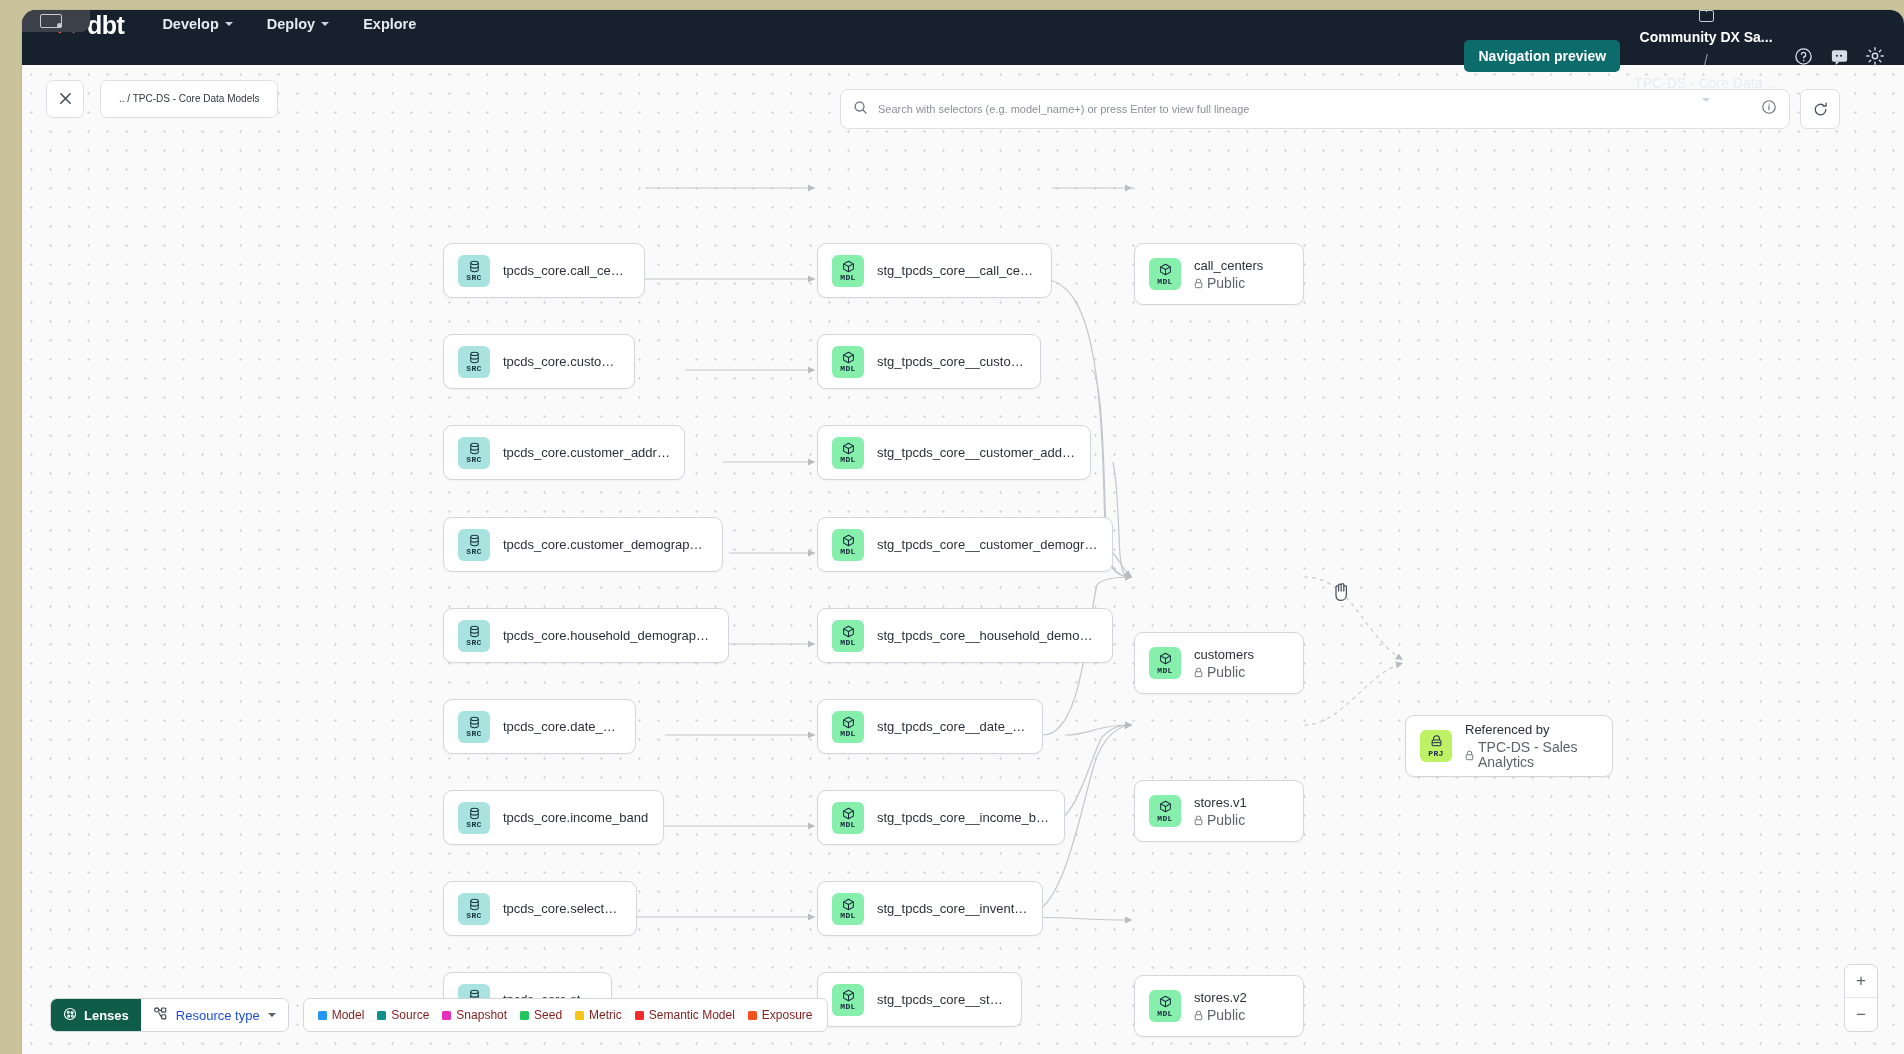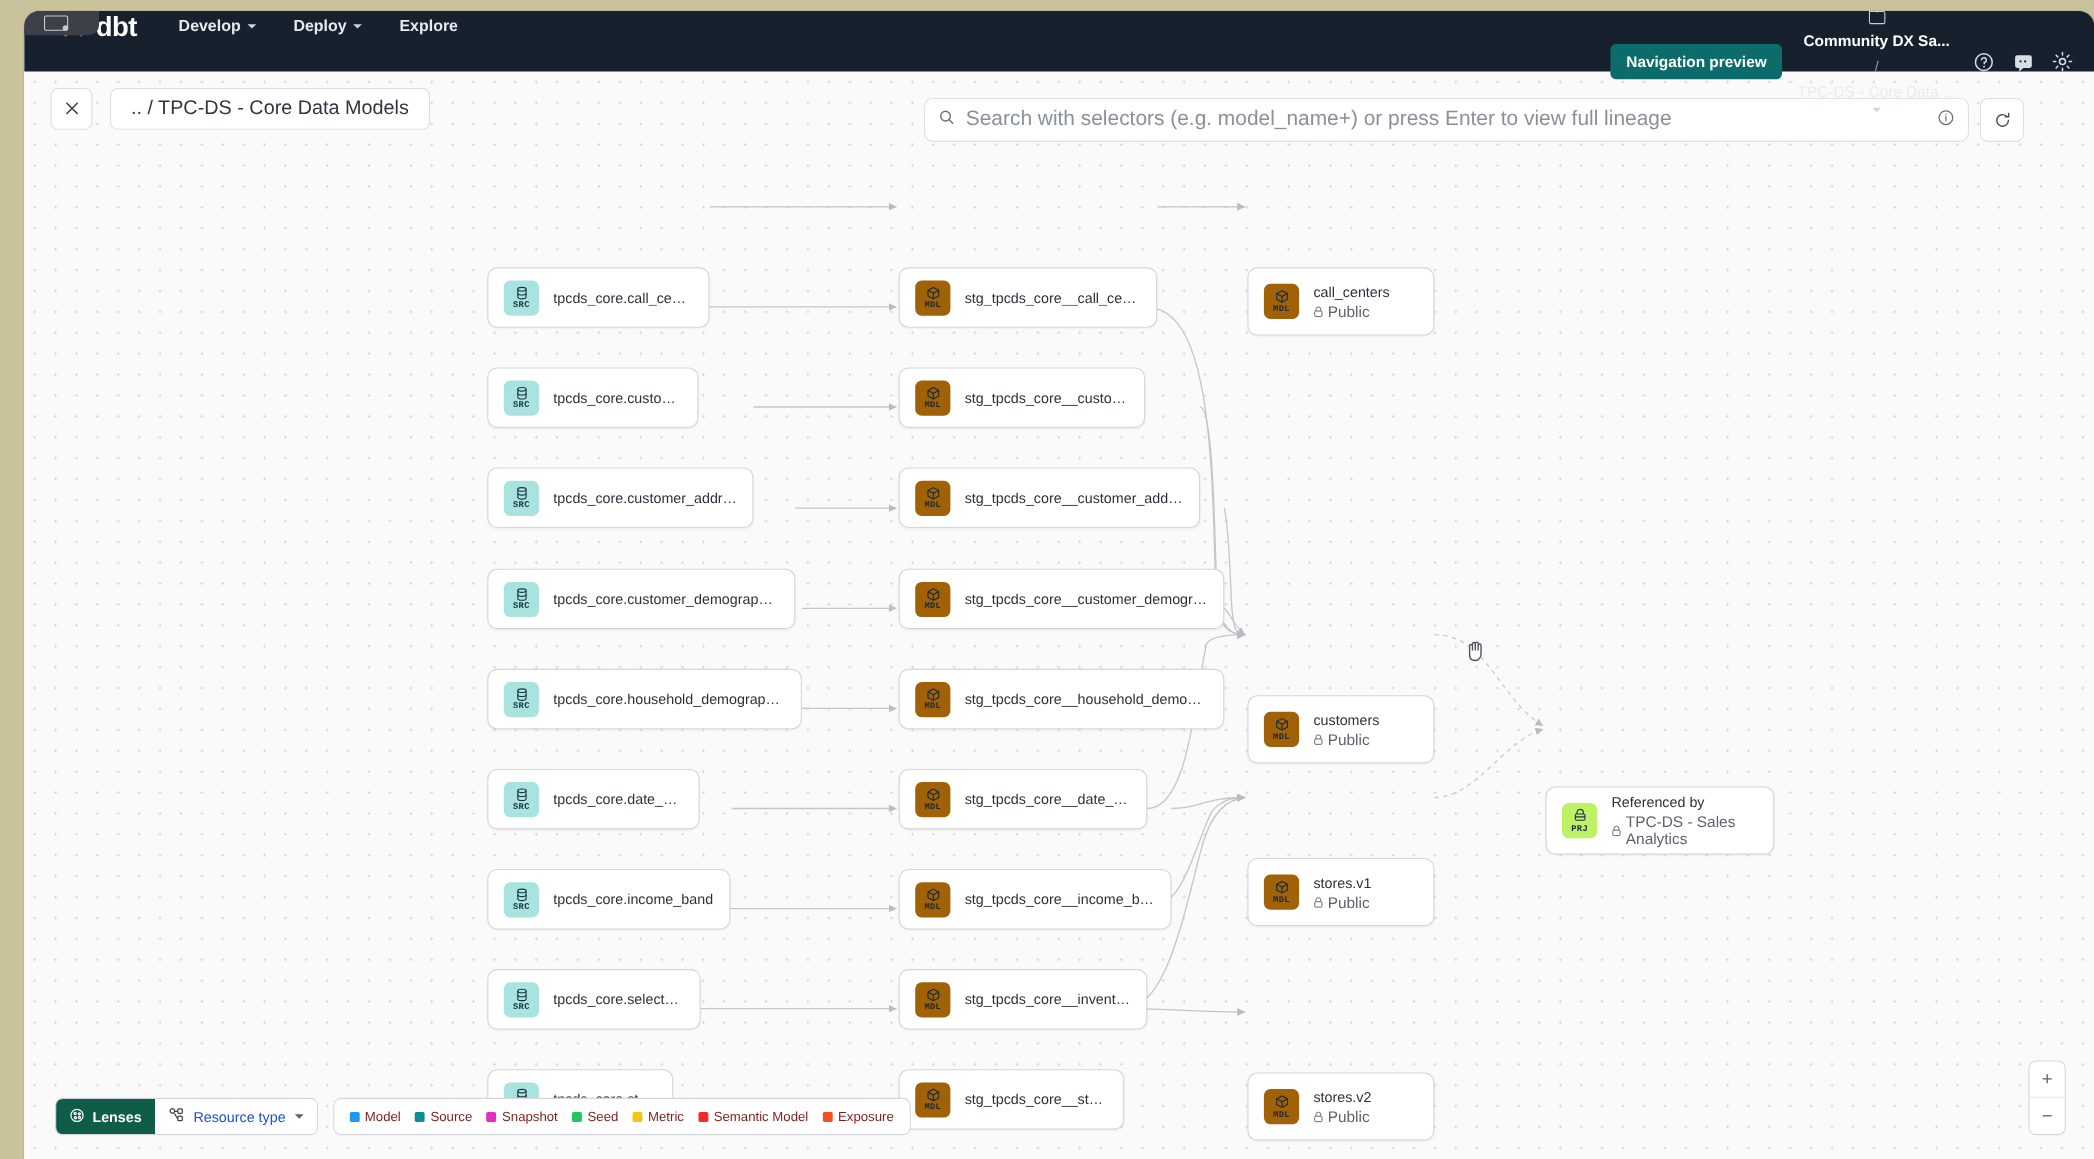--- a/index.html
+++ b/index.html
@@ -85,32 +85,32 @@
   .toolbar > * { pointer-events:auto; }
   .btn-box {
     background:#fff; border:1px solid #dcdfe4; border-radius:7px;
     display:flex; align-items:center; justify-content:center;
     cursor:pointer;
   }
   .close-btn { width:38px; height:38px; }
   .close-btn svg { display:block; }
   .crumb-btn {
     height:38px; margin-left:16px; padding: 0 18px;
-    font-size:18px; color:#2f3640; font-weight:500; white-space:nowrap;
+    font-size:10px; color:#2f3640; font-weight:500; white-space:nowrap;
   }
   .search-wrap {
     position:absolute; left:818px; top:79px; width:1000px; height:40px;
     display:flex; align-items:center; gap:10px;
   }
   .search-box {
     flex:1; height:40px; background:#fff; border:1px solid #dcdfe4; border-radius:8px;
     display:flex; align-items:center; padding: 0 12px; gap:10px;
   }
   .search-box input {
-    flex:1; border:none; outline:none; font-size:19px; color:#0369a1;
+    flex:1; border:none; outline:none; font-size:11px; color:#0369a1;
     font-family:"Liberation Sans", sans-serif; background:transparent;
   }
   .search-box input::placeholder { color:#8a9099; }
   .refresh-btn { width:40px; height:40px; flex:none; }
 
   
   .canvas {
     position:absolute; left:0; top:55px; right:0; bottom:0;
     background-color:#fafafa;
     background-image: radial-gradient(circle, #d6d8dc 1px, transparent 1.1px);
@@ -128,21 +128,21 @@
     box-shadow: 0 1px 2px rgba(16,24,40,.04);
   }
   .badge {
     width:32px; height:32px; border-radius:6px; flex:none;
     display:flex; flex-direction:column; align-items:center; justify-content:center;
     gap:0px; margin-right:13px;
   }
   .badge .bico { height:14px; display:flex; align-items:center; }
   .badge .btxt { font-size:8px; font-weight:700; letter-spacing:.3px; line-height:9px; font-family:"Liberation Mono", monospace; }
   .badge.src { background:#a9e3e0; color:#16343b; }
-  .badge.mdl { background:#a16207; color:#16293b; }
+  .badge.mdl { background:#86efac; color:#16293b; }
   .badge.prj { background:#bef264; color:#232a52; }
   .node .nlabel {
     font-size:13px; color:#2b313a; white-space:nowrap;
     overflow:hidden; text-overflow:ellipsis;
   }
   .node .ntitle { font-size:13px; color:#2b313a; line-height:16px; }
   .node .nsub {
     font-size:14px; color:#5d636c; line-height:15px;
     display:flex; align-items:center; gap:4px; margin-top:2px;
   }

